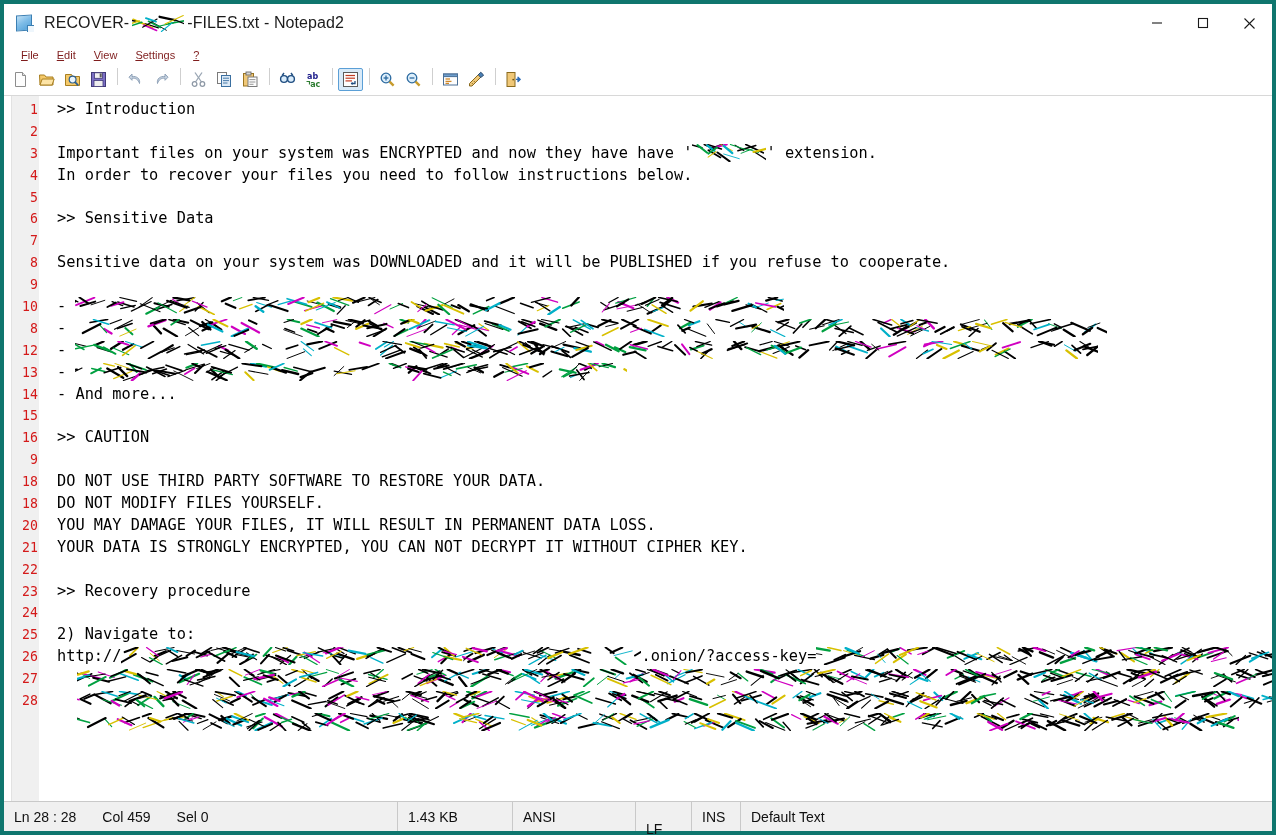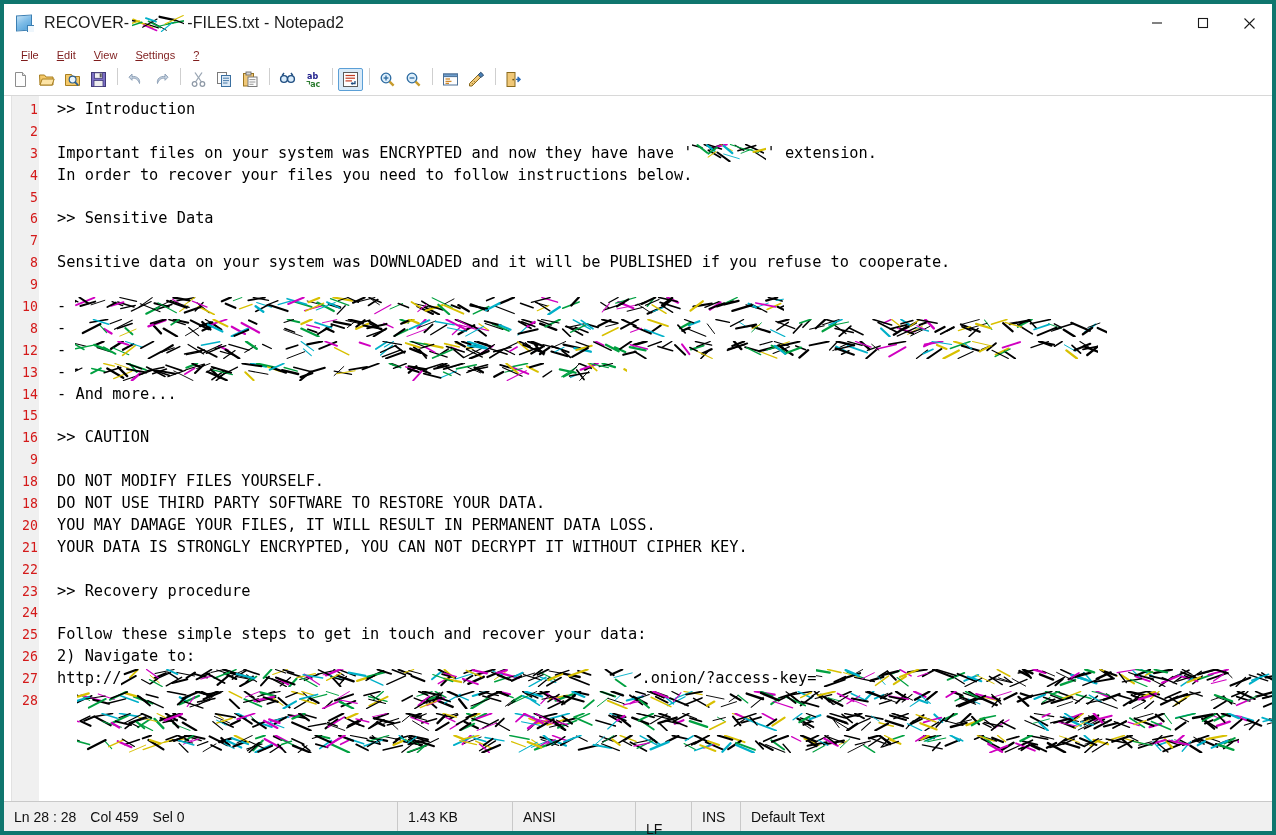--- a/index.html
+++ b/index.html
@@ -201,21 +201,21 @@
     align-items: center;
     padding-left: 10px;
     box-sizing: border-box;
     white-space: nowrap;
   }
   .sdiv {
     width: 1px; height: 29px;
     background: #c9c9c9;
     flex: 0 0 1px;
   }
-  .sc-pos { width: 393px; gap: 14px; }
+  .sc-pos { width: 393px; gap: 26px; }
   .sc-size { width: 114px; }
   .sc-enc { width: 122px; }
   .sc-eol { width: 55px; margin-top: 24px; }
   .sc-mode { width: 48px; }
   .sc-scheme { flex: 1 1 auto; }
 </style>
 </head>
 <body>
 
 <div id="app">
@@ -1147,28 +1147,27 @@
               <line x1="451.3" y1="7.7" x2="432.2" y2="17.5" stroke="#d000c0" stroke-width="1.17" stroke-linecap="round"></line>
               <line x1="194.6" y1="6.9" x2="208.8" y2="0.5" stroke="#00b0c8" stroke-width="1.74" stroke-linecap="round"></line>
               <line x1="162.5" y1="4.1" x2="143.1" y2="14.0" stroke="#000000" stroke-width="1.22" stroke-linecap="round"></line>
               <line x1="392.9" y1="4.3" x2="405.7" y2="9.9" stroke="#000000" stroke-width="0.98" stroke-linecap="round"></line>
               <line x1="501.8" y1="6.9" x2="509.0" y2="16.6" stroke="#000000" stroke-width="1.72" stroke-linecap="round"></line>
             </svg></span></div>
         <div class="codeline"><span>- And more...</span></div>
         <div class="codeline"><span></span></div>
         <div class="codeline"><span>&gt;&gt; CAUTION</span></div>
         <div class="codeline"><span></span></div>
+        <div class="codeline"><span>DO NOT USE THIRD PARTY SOFTWARE TO RESTORE YOUR DATA.</span></div>
         <div class="codeline"><span>DO NOT MODIFY FILES YOURSELF.</span></div>
-        <div class="codeline"><span>DO NOT USE THIRD PARTY SOFTWARE TO RESTORE YOUR DATA.</span></div>
         <div class="codeline"><span>YOU MAY DAMAGE YOUR FILES, IT WILL RESULT IN PERMANENT DATA LOSS.</span></div>
         <div class="codeline"><span>YOUR DATA IS STRONGLY ENCRYPTED, YOU CAN NOT DECRYPT IT WITHOUT CIPHER KEY.</span></div>
         <div class="codeline"><span></span></div>
         <div class="codeline"><span>&gt;&gt; Recovery procedure</span></div>
         <div class="codeline"><span></span></div>
-        <div class="codeline"><span>Follow these simple steps to get in touch and recover your data:</span></div>
         <div class="codeline"><span>2) Navigate to:</span></div>
         <div class="codeline" style="padding-left: 18px;"><span>http://</span><span class="redact-inline" style="width: 520px;"><svg width="520" height="18" viewBox="0 0 520 18" style="display: block;">
               <line x1="34.0" y1="4.4" x2="53.1" y2="0.5" stroke="#000000" stroke-width="1.05" stroke-linecap="round"></line>
               <line x1="72.4" y1="4.6" x2="86.3" y2="8.6" stroke="#000000" stroke-width="1.68" stroke-linecap="round"></line>
               <line x1="402.5" y1="5.6" x2="420.4" y2="11.0" stroke="#000000" stroke-width="1.21" stroke-linecap="round"></line>
               <line x1="196.8" y1="5.1" x2="213.1" y2="1.6" stroke="#000000" stroke-width="1.12" stroke-linecap="round"></line>
               <line x1="44.9" y1="4.2" x2="33.6" y2="8.9" stroke="#000000" stroke-width="2.12" stroke-linecap="round"></line>
               <line x1="80.0" y1="10.0" x2="91.3" y2="6.9" stroke="#d000c0" stroke-width="1.26" stroke-linecap="round"></line>
               <line x1="492.7" y1="6.1" x2="484.6" y2="0.5" stroke="#000000" stroke-width="1.98" stroke-linecap="round"></line>
               <line x1="284.6" y1="6.9" x2="265.8" y2="15.4" stroke="#000000" stroke-width="1.19" stroke-linecap="round"></line>

